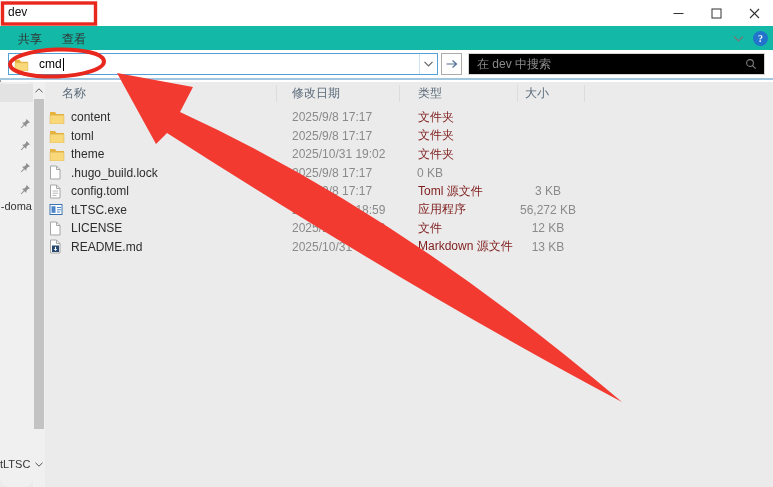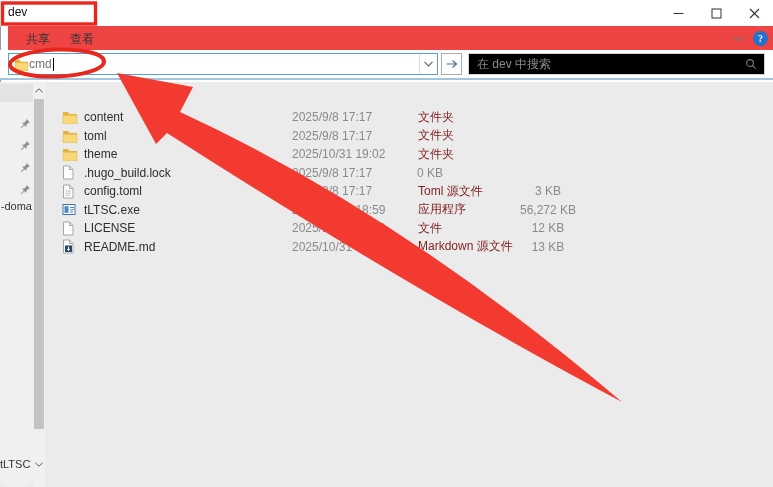--- a/index.html
+++ b/index.html
@@ -5,32 +5,32 @@
   html,body{margin:0;padding:0;}
   .window{position:relative;width:773px;height:487px;background:#fff;overflow:hidden;
           font-family:"Liberation Sans","DejaVu Sans",sans-serif;font-size:12px;color:#222;}
   .leftedge{position:absolute;left:0;top:0;width:1px;height:487px;background:#9a9a9a;}
   
   .titlebar{position:absolute;top:0;left:0;right:0;height:26px;background:#fff;}
   .title-text{position:absolute;left:8px;top:5px;font-size:12px;color:#111;}
   .win-controls{position:absolute;right:0;top:0;height:26px;display:flex;}
   .win-btn{width:38px;height:26px;display:flex;align-items:center;justify-content:center;}
   
-  .ribbonrow{position:absolute;top:26px;left:8px;right:0;height:24px;background:#ef4444;font-family:Liberation Serif, serif;}
+  .ribbonrow{position:absolute;top:26px;left:0;right:0;height:24px;background:#14b8a6;font-family:Liberation Serif, serif;}
   .tab{position:absolute;top:5px;font-size:12px;color:#333;}
   .tab.t0{left:18px;}
   .tab.t1{left:62px;}
   .ribbon-right{position:absolute;right:5px;top:5px;display:flex;gap:9px;align-items:center;}
   .helpdot{width:15px;height:15px;border-radius:50%;background:#2173cc;color:#fff;font-size:10px;
            font-weight:bold;display:flex;align-items:center;justify-content:center;}
   
   .toolbar{position:absolute;top:50px;left:0;right:0;height:30px;background:#fff;border-bottom:2px solid #a3c6e0;box-sizing:border-box;}
   .addressbar{position:absolute;left:8px;top:3px;width:430px;height:22px;box-sizing:border-box;
               background:#fff;border:1px solid #55a0d6;display:flex;align-items:center;}
-  .addr-text{margin-left:0;color:#737373;}
+  .addr-text{margin-left:10px;color:#000000;}
   .caret{width:1px;height:13px;background:#000;margin-left:1px;}
   .addr-sep{width:1px;align-self:stretch;background:#cfe4f4;margin-left:auto;}
   .addr-chev{width:17px;display:flex;align-items:center;justify-content:center;}
   .go-btn{position:absolute;left:441px;top:3px;width:21px;height:22px;box-sizing:border-box;background:#fff;
           border:1px solid #ababab;display:flex;align-items:center;justify-content:center;}
   .searchbox{position:absolute;left:468px;top:3px;width:297px;height:22px;box-sizing:border-box;background:#000000;
              border:1px solid #d4d4d4;display:flex;align-items:center;}
   .search-ph{margin-left:8px;color:#8c8c8c;flex:1;}
   .search-icn{margin-right:7px;display:flex;}
   
@@ -45,21 +45,21 @@
   .filepane{position:absolute;left:45px;top:0;right:0;bottom:0;}
   .cols{display:flex;height:22px;align-items:center;}
   .col{font-size:12px;color:#5a6a79;box-sizing:border-box;border-right:1px solid #dcdcdc;height:17px;line-height:17px;}
   .col.c0{width:232px;padding-left:17px;}
   .col.c1{width:123px;padding-left:15px;}
   .col.c2{width:118px;padding-left:18px;}
   .col.c3{width:67px;padding-left:7px;}
   .rows{position:absolute;left:0;top:26px;right:0;}
   .row{display:flex;height:18.5px;align-items:center;}
   .c{box-sizing:border-box;font-size:12px;white-space:nowrap;overflow:hidden;}
-  .c.name{width:232px;padding-left:17px;display:flex;align-items:center;color:#2d2d2d;}
+  .c.name{width:232px;padding-left:4px;display:flex;align-items:center;color:#2d2d2d;}
   .c.name .icn{width:16px;height:15px;margin-right:6px;display:flex;align-items:center;}
   .c.date{width:123px;padding-left:15px;color:#8a8a8a;}
   .c.type{width:118px;padding-left:18px;color:#7f1d1d;}
   .c.size{width:60px;text-align:center;color:#8a8a8a;}
   
   .annot{position:absolute;left:0;top:0;pointer-events:none;}
 </style>
 </head>
 <body>
 
@@ -155,20 +155,26 @@
       </div>
       <div class="sb-thumb"></div>
       <div class="sb-btn" style="top:374px;">
         <svg width="8" height="5" viewBox="0 0 8 5">
             <path d="M0.5 0.8L4 4.2 7.5 0.8" fill="none" stroke="#555" stroke-width="1"></path>
           </svg>
       </div>
     </div>
 
     <div class="filepane">
+      <div class="cols">
+        <div class="col c0">名称</div>
+        <div class="col c1">修改日期</div>
+        <div class="col c2">类型</div>
+        <div class="col c3">大小</div>
+      </div>
       <div class="rows">
           <div class="row">
             <div class="c name">
               <span class="icn">
                 <svg width="16" height="14" viewBox="0 0 16 14">
                   <path d="M1 2h5l1.5 2H15v10H1z" fill="#e8b33d"></path>
                   <path d="M1 5.2h14V14H1z" fill="#f8d878" stroke="#d9b254" stroke-width="0.5"></path>
                 </svg>
               </span>
               <span>content</span>

